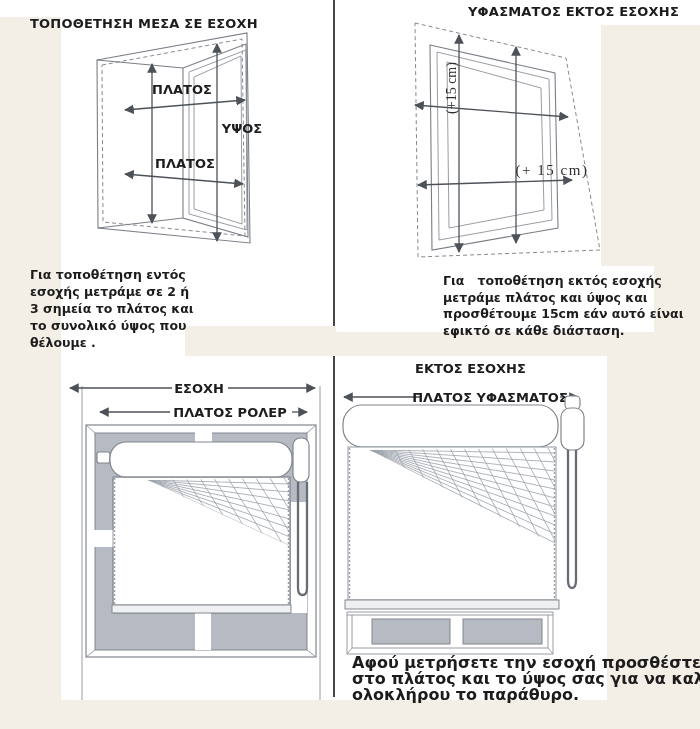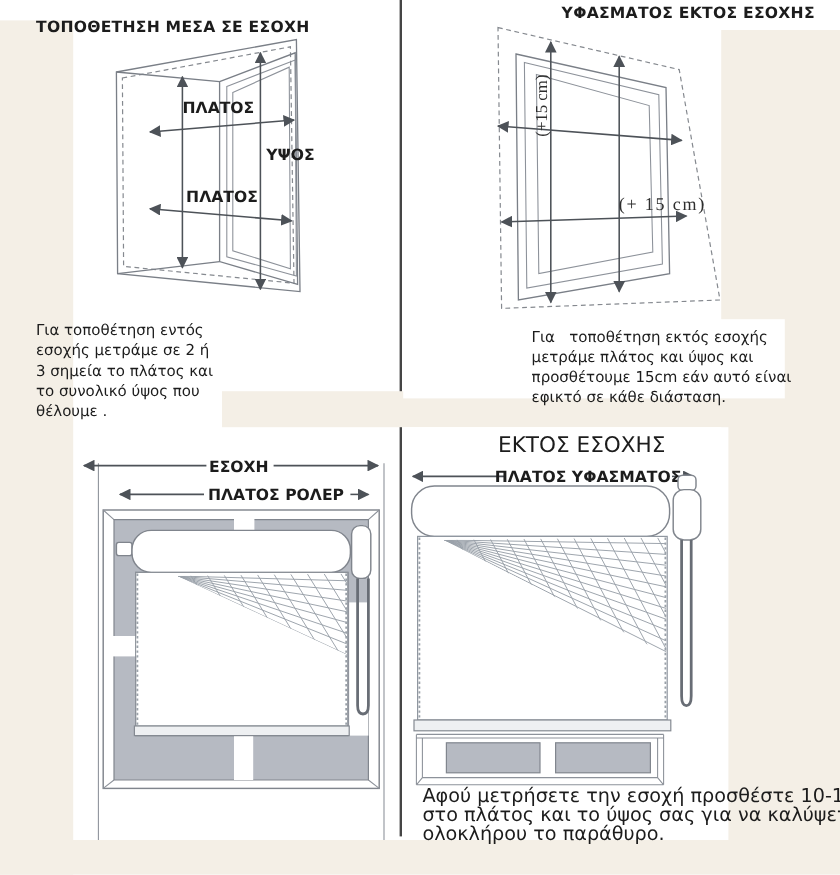--- a/index.html
+++ b/index.html
@@ -2,24 +2,24 @@
 <html><head>
 <meta charset="utf-8">
 <style>
   html,body{margin:0;padding:0;}
   body{width:700px;height:729px;position:relative;background:#ffffff;
        font-family:"DejaVu Sans","Liberation Sans",sans-serif;color:#1c1c1c;overflow:hidden;}
   .beige{position:absolute;background:#f4efe6;}
   .whiteblock{position:absolute;background:#ffffff;}
   .divider{position:absolute;left:333px;top:0;width:2px;height:697px;background:#454545;}
   .title{position:absolute;font-size:13px;font-weight:bold;letter-spacing:.2px;white-space:pre;}
-  .note{position:absolute;font-size:12.5px;font-weight:normal;line-height:17px;white-space:pre;}
+  .note{position:absolute;font-size:12.5px;font-weight:bold;line-height:17px;white-space:pre;}
   .note.tr{line-height:16.5px;}
   .note.br{font-size:16px;line-height:16px;}
-  .heading2{position:absolute;font-size:18px;font-weight:normal;white-space:pre;}
+  .heading2{position:absolute;font-size:13px;font-weight:bold;white-space:pre;}
   svg{position:absolute;overflow:visible;}
   svg text{font-family:"DejaVu Sans","Liberation Sans",sans-serif;font-weight:bold;fill:#1c1c1c;}
   svg text.serif{font-family:"Liberation Serif","DejaVu Serif",serif;font-weight:normal;fill:#2e2e2e;}
   .ln{stroke:#7a7f87;stroke-width:1.1;fill:none;}
   .lnt{stroke:#8d929a;stroke-width:.9;fill:none;}
   .dash{stroke:#85898f;stroke-width:1;fill:none;stroke-dasharray:4 3;}
   .arr{stroke:#4d5258;stroke-width:1.3;fill:none;}
   .mesh{stroke:#9aa1a9;stroke-width:.8;fill:none;}
   .grayfill{fill:#b6bac2;stroke:#81868e;stroke-width:1;}
   .whitefill{fill:#ffffff;stroke:#80858d;stroke-width:1.2;}

